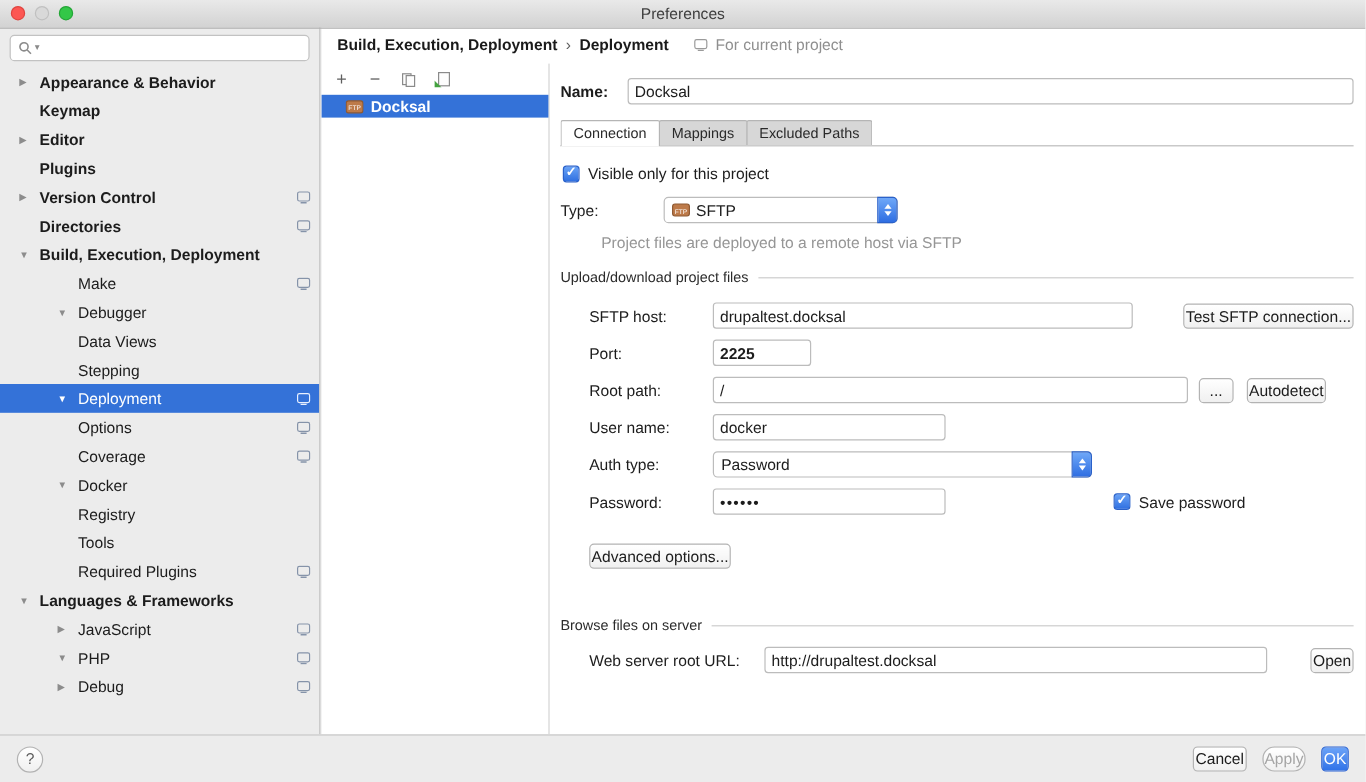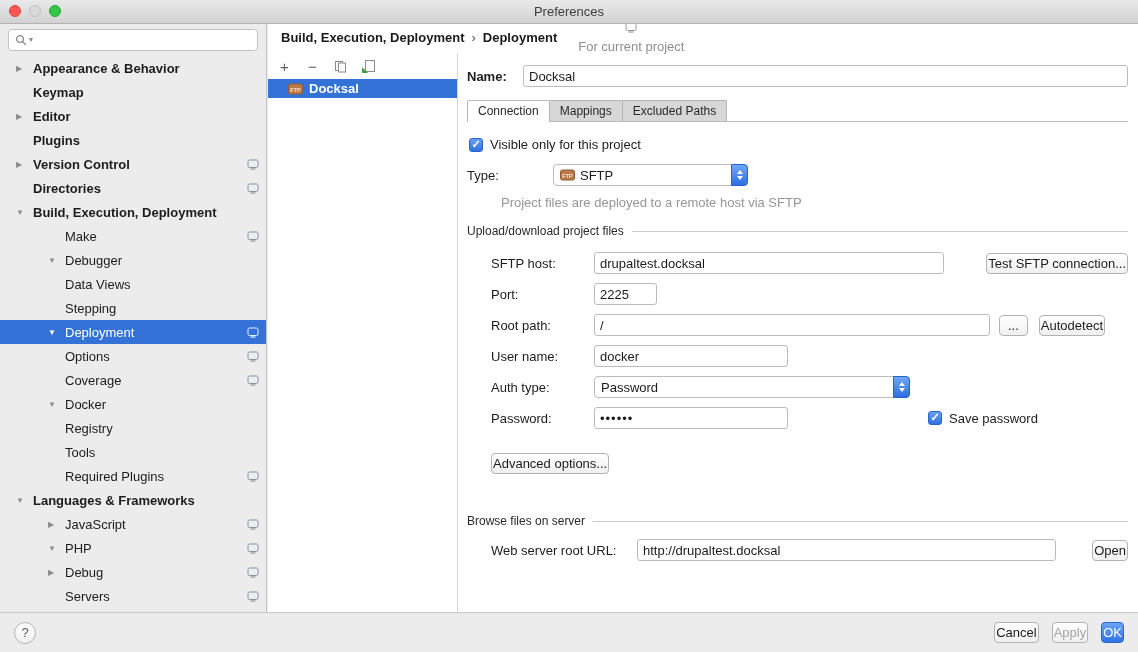--- a/index.html
+++ b/index.html
@@ -38,21 +38,21 @@
   .tree-row.selected { background:#3472d8; }
   .tree-row.selected .tree-label, .tree-row.selected .tree-arrow { color:#fff; }
   .shared-icon { margin-left:auto; color:#8593a9; display:flex; }
   .tree-row.selected .shared-icon { color:#e8f0ff; }
 
   
   .main { position:absolute; top:22px; left:268px; right:0; bottom:40px; background:#fff; }
   .breadcrumb { height:31px; display:flex; align-items:center; padding-left:13px; gap:7px; }
   .crumb { font-weight:bold; color:#1a1a1a; }
   .crumb-sep { color:#5e5e5e; }
-  .for-project { display:flex; align-items:center; gap:6px; color:#8f8f8f; margin-left:14px;flex-direction:column; }
+  .for-project { display:flex; align-items:center; gap:6px; color:#8f8f8f; margin-left:14px; }
   .columns { position:absolute; top:31px; left:0; right:0; bottom:0; display:flex; }
 
   
   .middle { width:190px; flex:none; border-right:1px solid #d5d5d5; }
   .srv-toolbar { height:26px; display:flex; align-items:center; padding-left:9px; gap:13px; }
   .tb-btn { min-width:15px; height:16px; display:flex; align-items:center; justify-content:center;
     font-size:15px; color:#5f5f5f; line-height:1; }
   .server-row { height:19px; display:flex; align-items:center; gap:6px; padding-left:20px; }
   .server-row.selected { background:#3472d8; }
   .server-label { font-size:13px; color:#1c1c1c; }
@@ -95,33 +95,33 @@
   .section { display:flex; align-items:center; margin-top:14px; }
   .section-title { font-size:12px; color:#2b2b2b; padding-right:8px; flex:none;text-align:center; }
   .section-line { flex:1; height:1px; background:#cccccc; }
   .section.browse { margin-top:40px; }
 
   .frow { display:flex; align-items:center; margin-left:24px; margin-top:9px; }
   .frow.first { margin-top:14px; }
   .frow.gap-top { }
   .flabel { width:103px; flex:none; color:#1c1c1c; }
   .sftp-input { width:350px; }
-  .port-input { width:63px; }
+  .port-input { width:82px;font-weight:bold; }
   .root-input { width:396px; }
   .user-input { width:194px; }
   .pwd-input { width:194px; letter-spacing:1px; }
   .webroot-label { width:146px; flex:none; }
   .webroot-input { width:419px; }
   .save-pwd { display:flex; align-items:center; gap:7px; margin-left:140px; }
 
   .btn { height:21px; padding:0 1px; border:1px solid #b3b3b3; border-radius:4px;
     background:linear-gradient(#ffffff,#f0f0f0); font-size:13px; color:#1c1c1c; }
   .btn.small { padding:0 8px; }
   .btn.primary { background:linear-gradient(#6ba3f8,#3173e8); border-color:#2c64d3; color:#fff; }
-  .btn.disabled { color:#a4a4a4; }
+  .btn.disabled { color:#a4a4a4;border-radius:10px; }
   .test-btn, .open-btn { margin-left:auto; }
   .dots-btn { margin-left:9px; }
   .autodetect-btn { margin-left:11px; }
   .adv-row { margin-left:24px; margin-top:24px; }
 
   
   .footer { position:absolute; left:0; right:0; bottom:0; height:40px; background:#ececec;
     border-top:1px solid #c9c9c9; display:flex; align-items:center; padding:0 14px; }
   .help-btn { width:22px; height:22px; border-radius:50%; border:1px solid #b3b3b3;
     background:linear-gradient(#ffffff,#f0f0f0); color:#5d5d5d; font-size:13px; }
@@ -285,30 +285,20 @@
         <span class="shared-icon">
           <svg width="12" height="11" viewBox="0 0 12 11">
             <rect x="1" y="1" width="10" height="7.5" rx="1.5" fill="none" stroke="currentColor"></rect>
             <line x1="3.5" y1="10" x2="8.5" y2="10" stroke="currentColor" stroke-width="1.2"></line>
           </svg>
         </span>
       </div>
       <div class="tree-row lvl2">
         <span class="tree-arrow">▶</span>
         <span class="tree-label">Debug</span>
-        <span class="shared-icon">
-          <svg width="12" height="11" viewBox="0 0 12 11">
-            <rect x="1" y="1" width="10" height="7.5" rx="1.5" fill="none" stroke="currentColor"></rect>
-            <line x1="3.5" y1="10" x2="8.5" y2="10" stroke="currentColor" stroke-width="1.2"></line>
-          </svg>
-        </span>
-      </div>
-      <div class="tree-row lvl2">
-        <span class="tree-arrow"></span>
-        <span class="tree-label">Servers</span>
         <span class="shared-icon">
           <svg width="12" height="11" viewBox="0 0 12 11">
             <rect x="1" y="1" width="10" height="7.5" rx="1.5" fill="none" stroke="currentColor"></rect>
             <line x1="3.5" y1="10" x2="8.5" y2="10" stroke="currentColor" stroke-width="1.2"></line>
           </svg>
         </span>
       </div>
     </div>
 </div>
 

